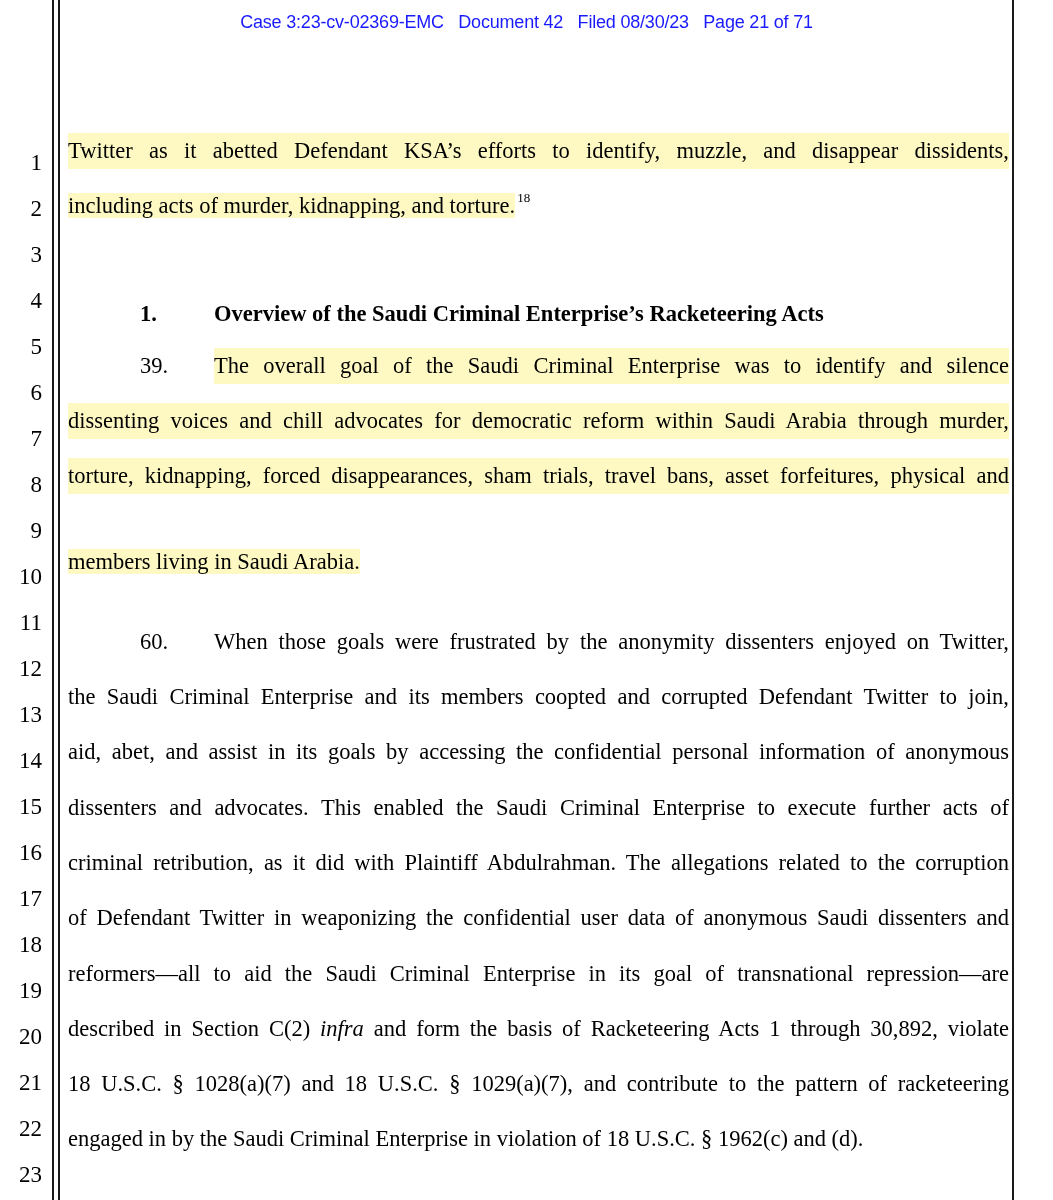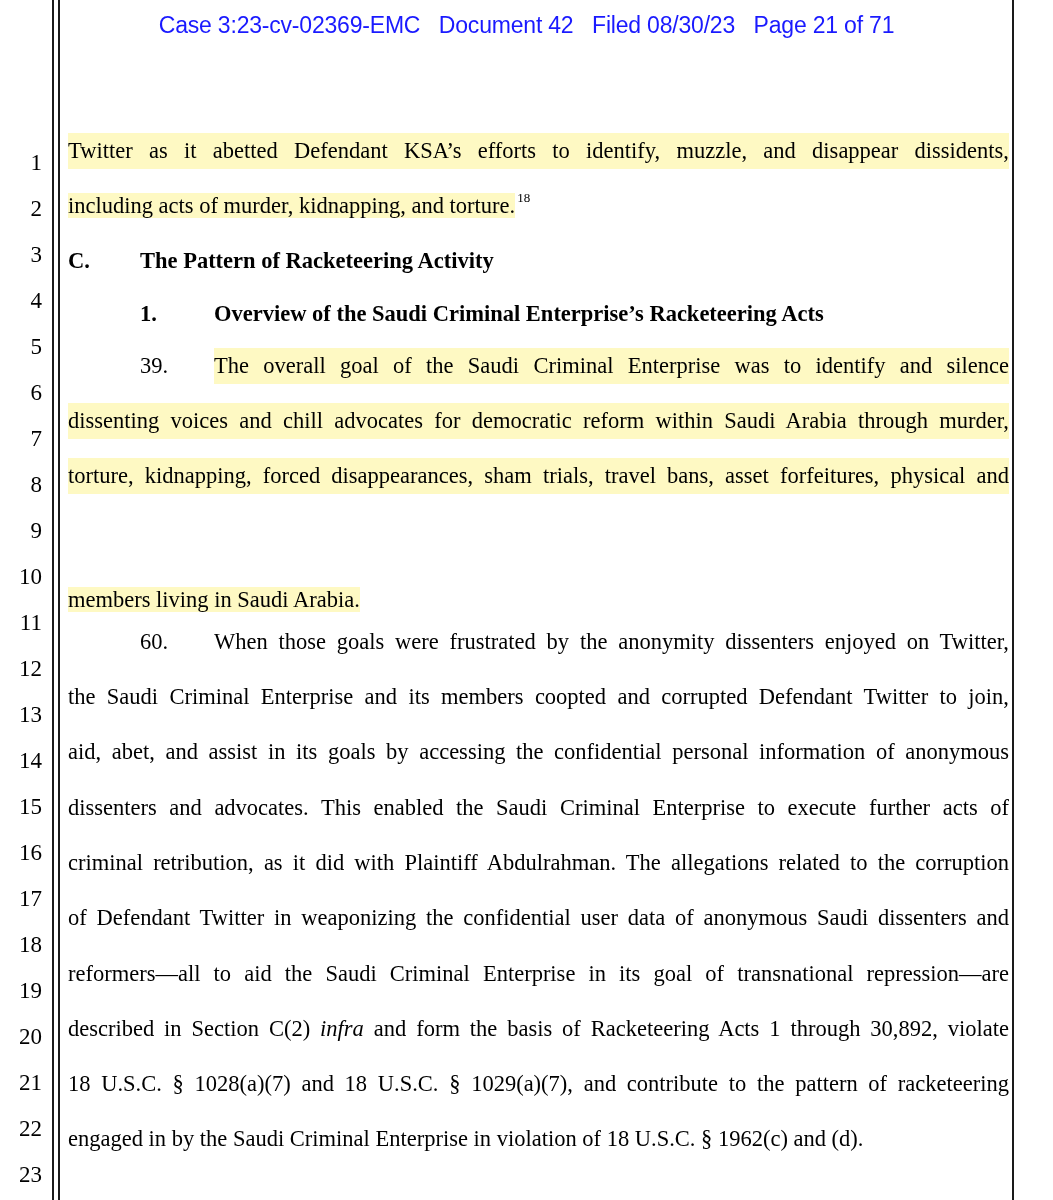--- a/index.html
+++ b/index.html
@@ -1,21 +1,21 @@
 <!DOCTYPE html>
 <html><head>
 <meta charset="utf-8">
 <style>
   html, body { margin: 0; padding: 0; background: #ffffff; }
   body { width: 1053px; height: 1200px; position: relative; overflow: hidden; }
   .page { position: absolute; left: 0; top: 0; width: 1053px; height: 1200px; background: #fff; }
   .vline { position: absolute; top: 0; height: 1200px; width: 2px; background: #1a1a1a; }
   .header {
     position: absolute; top: 12px; left: 0; width: 1053px; text-align: center;
-    font-family: "Liberation Sans", sans-serif; font-size: 23px; color: #1a1aff;
+    font-family: "Liberation Sans", sans-serif; font-size: 18px; color: #1a1aff;
     white-space: pre; letter-spacing: -0.2px;
   }
   .lineno {
     position: absolute; left: 0; width: 42px; text-align: right;
     font-family: "Liberation Serif", serif; font-size: 23px; color: #000;
   }
   .row {
     position: absolute; left: 68px; width: 941px; height: 36px;
     font-family: "Liberation Serif", serif; font-size: 22.5px; color: #000;
     line-height: 36px; white-space: nowrap;
@@ -61,30 +61,29 @@
     <div class="lineno" style="top:978px">19</div>
     <div class="lineno" style="top:1024px">20</div>
     <div class="lineno" style="top:1070px">21</div>
     <div class="lineno" style="top:1116px">22</div>
     <div class="lineno" style="top:1162px">23</div>
   </div>
 
   <div class="row just hl" style="top:133px">Twitter as it abetted Defendant KSA’s efforts to identify, muzzle, and disappear dissidents,</div>
   <div class="row" style="top:188px"><span class="hl">including acts of murder, kidnapping, and torture.</span><span class="sup">18</span></div>
 
-  <div class="row bold" style="top:243px"><span class="indent">C.</span><span>The Pattern of Racketeering Activity</span></div>
 
   <div class="row bold" style="top:296px"><span class="indent"></span><span class="num">1.</span><span>Overview of the Saudi Criminal Enterprise’s Racketeering Acts</span></div>
 
   <div class="row" style="top:348px">
     <span class="indent"></span><span class="num">39.</span><span class="hl" style="display:inline-block;width:795px;text-align:justify;text-align-last:justify;">The overall goal of the Saudi Criminal Enterprise was to identify and silence</span>
   </div>
   <div class="row just hl" style="top:403px">dissenting voices and chill advocates for democratic reform within Saudi Arabia through murder,</div>
   <div class="row just hl" style="top:458px">torture, kidnapping, forced disappearances, sham trials, travel bans, asset forfeitures, physical and</div>
-  <div class="row" style="top:582px"><span class="hl">members living in Saudi Arabia.</span></div>
+  <div class="row" style="top:544px"><span class="hl">members living in Saudi Arabia.</span></div>
 
   <div class="row" style="top:624px">
     <span class="indent"></span><span class="num">60.</span><span style="display:inline-block;width:795px;text-align:justify;text-align-last:justify;">When those goals were frustrated by the anonymity dissenters enjoyed on Twitter,</span>
   </div>
   <div class="row just" style="top:679px">the Saudi Criminal Enterprise and its members coopted and corrupted Defendant Twitter to join,</div>
   <div class="row just" style="top:734px">aid, abet, and assist in its goals by accessing the confidential personal information of anonymous</div>
   <div class="row just" style="top:790px">dissenters and advocates.  This enabled the Saudi Criminal Enterprise to execute further acts of</div>
   <div class="row just" style="top:845px">criminal retribution, as it did with Plaintiff Abdulrahman.  The allegations related to the corruption</div>
   <div class="row just" style="top:900px">of Defendant Twitter in weaponizing the confidential user data of anonymous Saudi dissenters and</div>
   <div class="row just" style="top:956px">reformers—all to aid the Saudi Criminal Enterprise in its goal of transnational repression—are</div>

